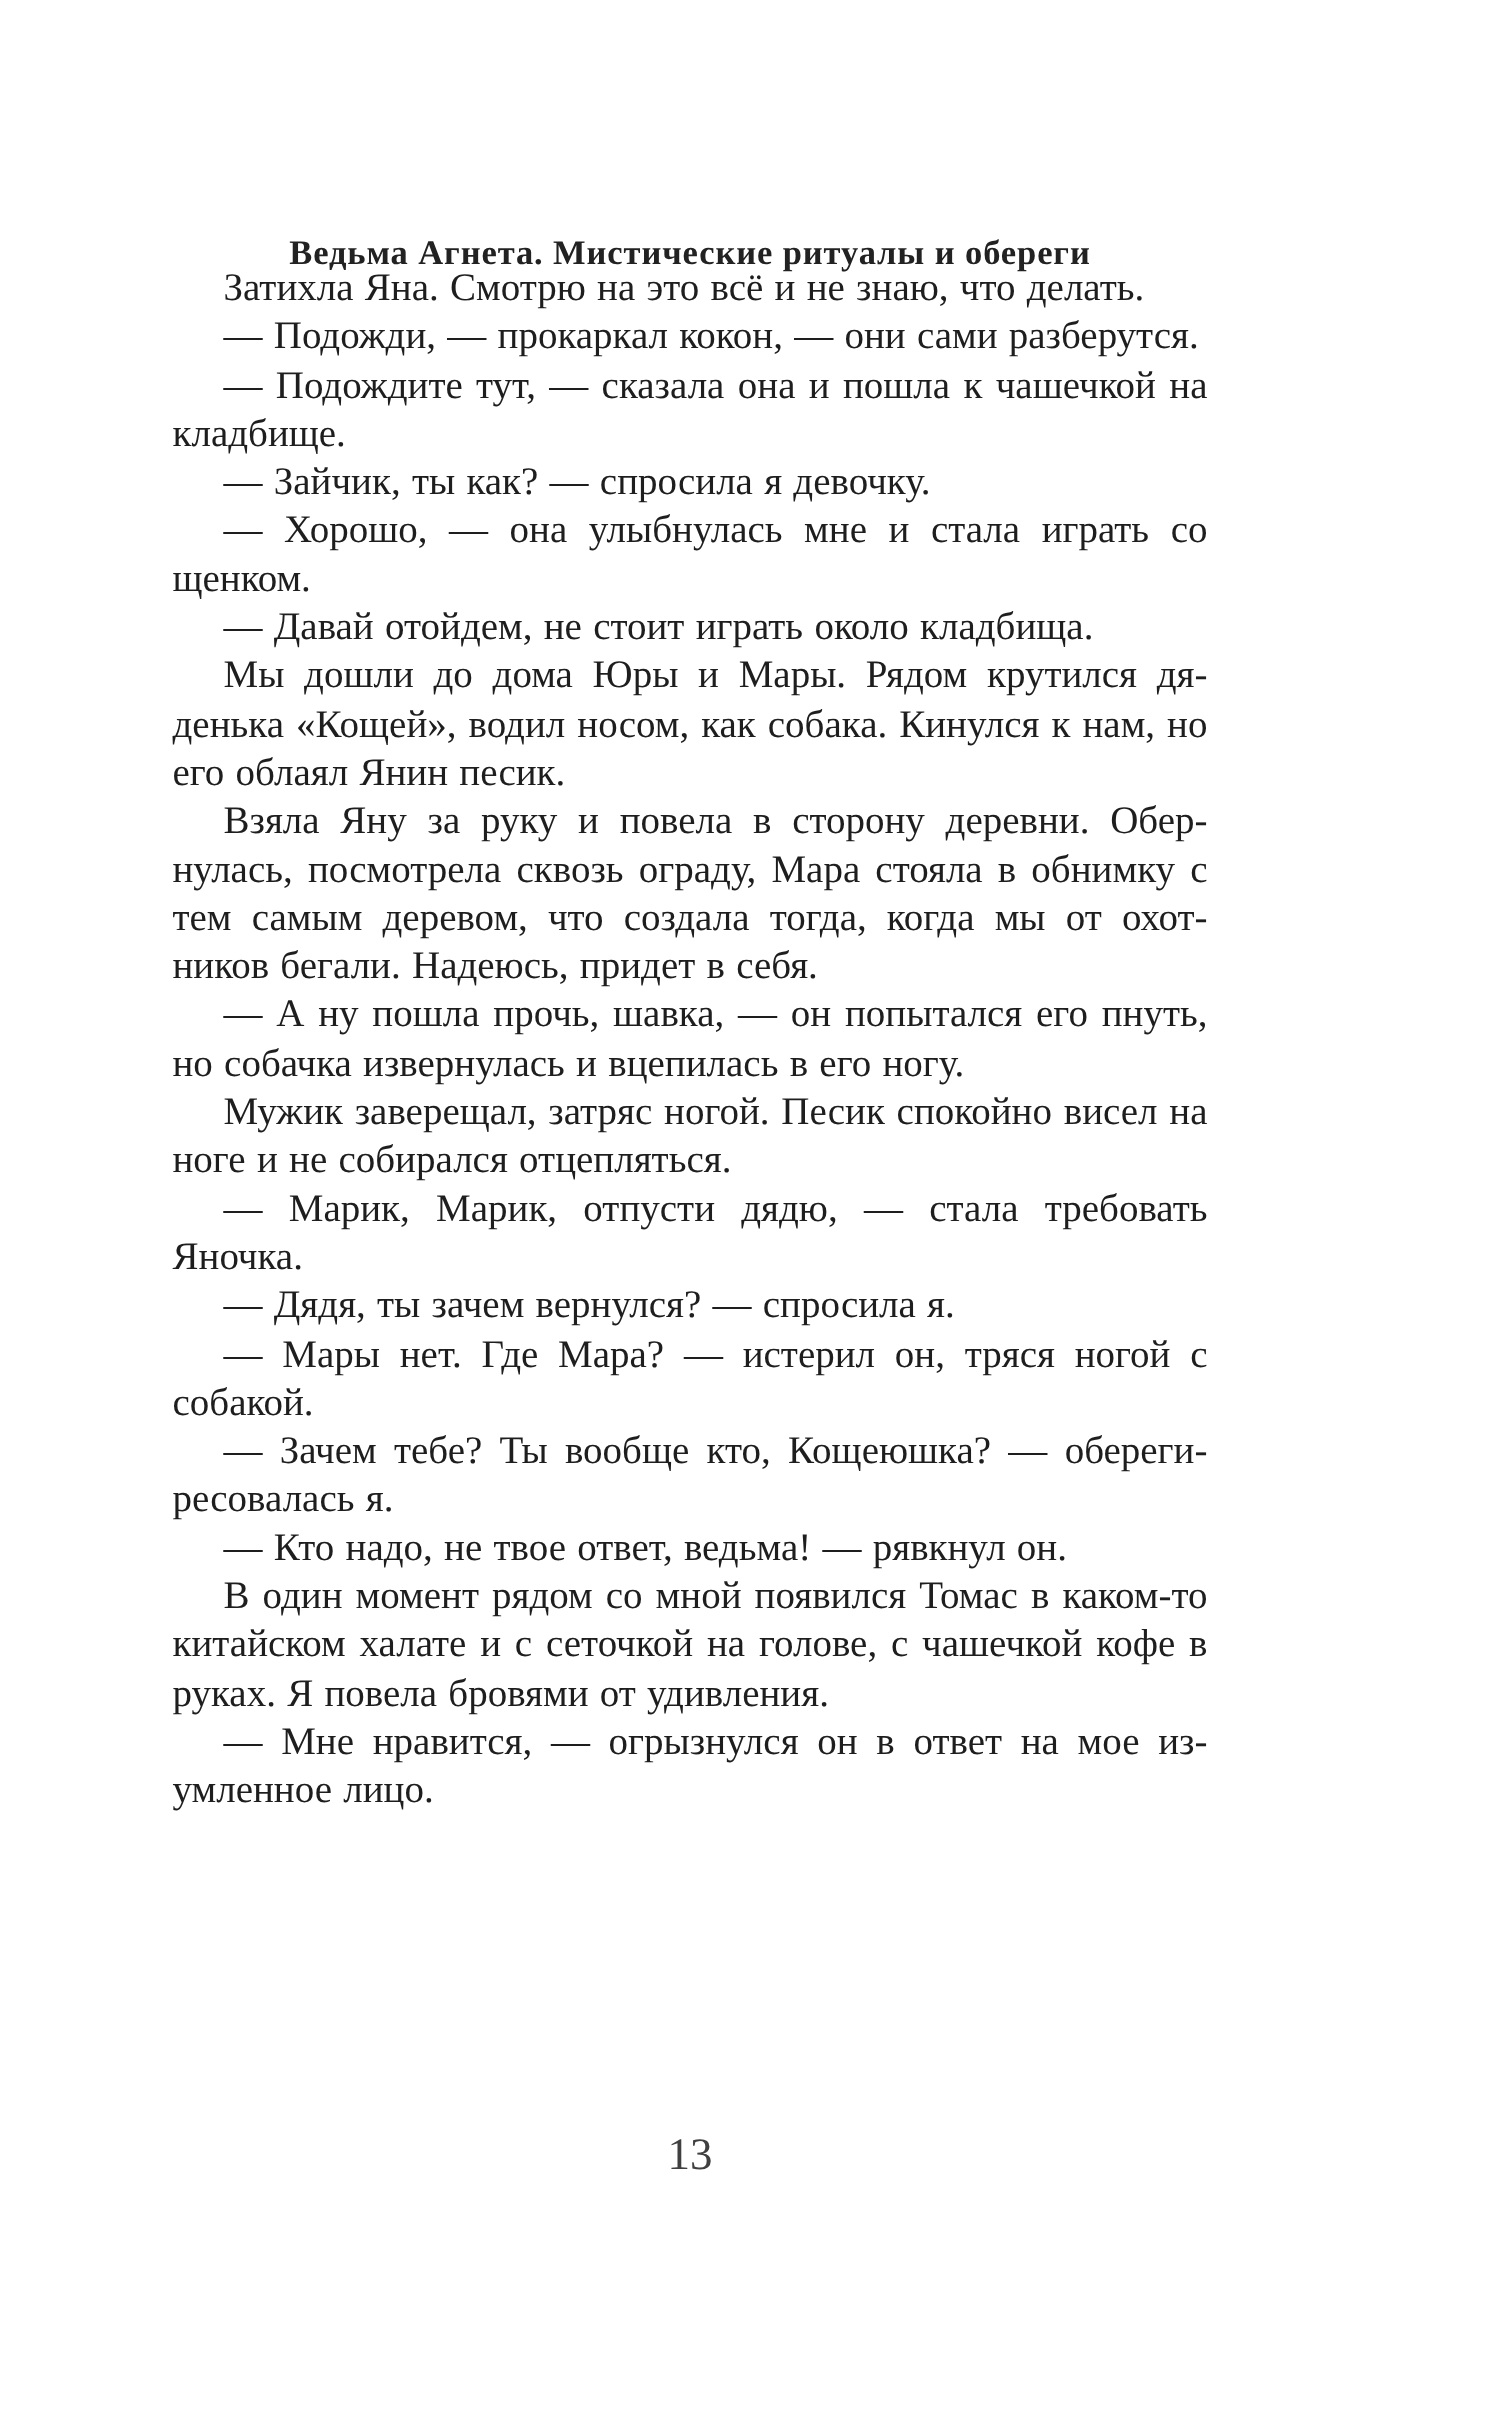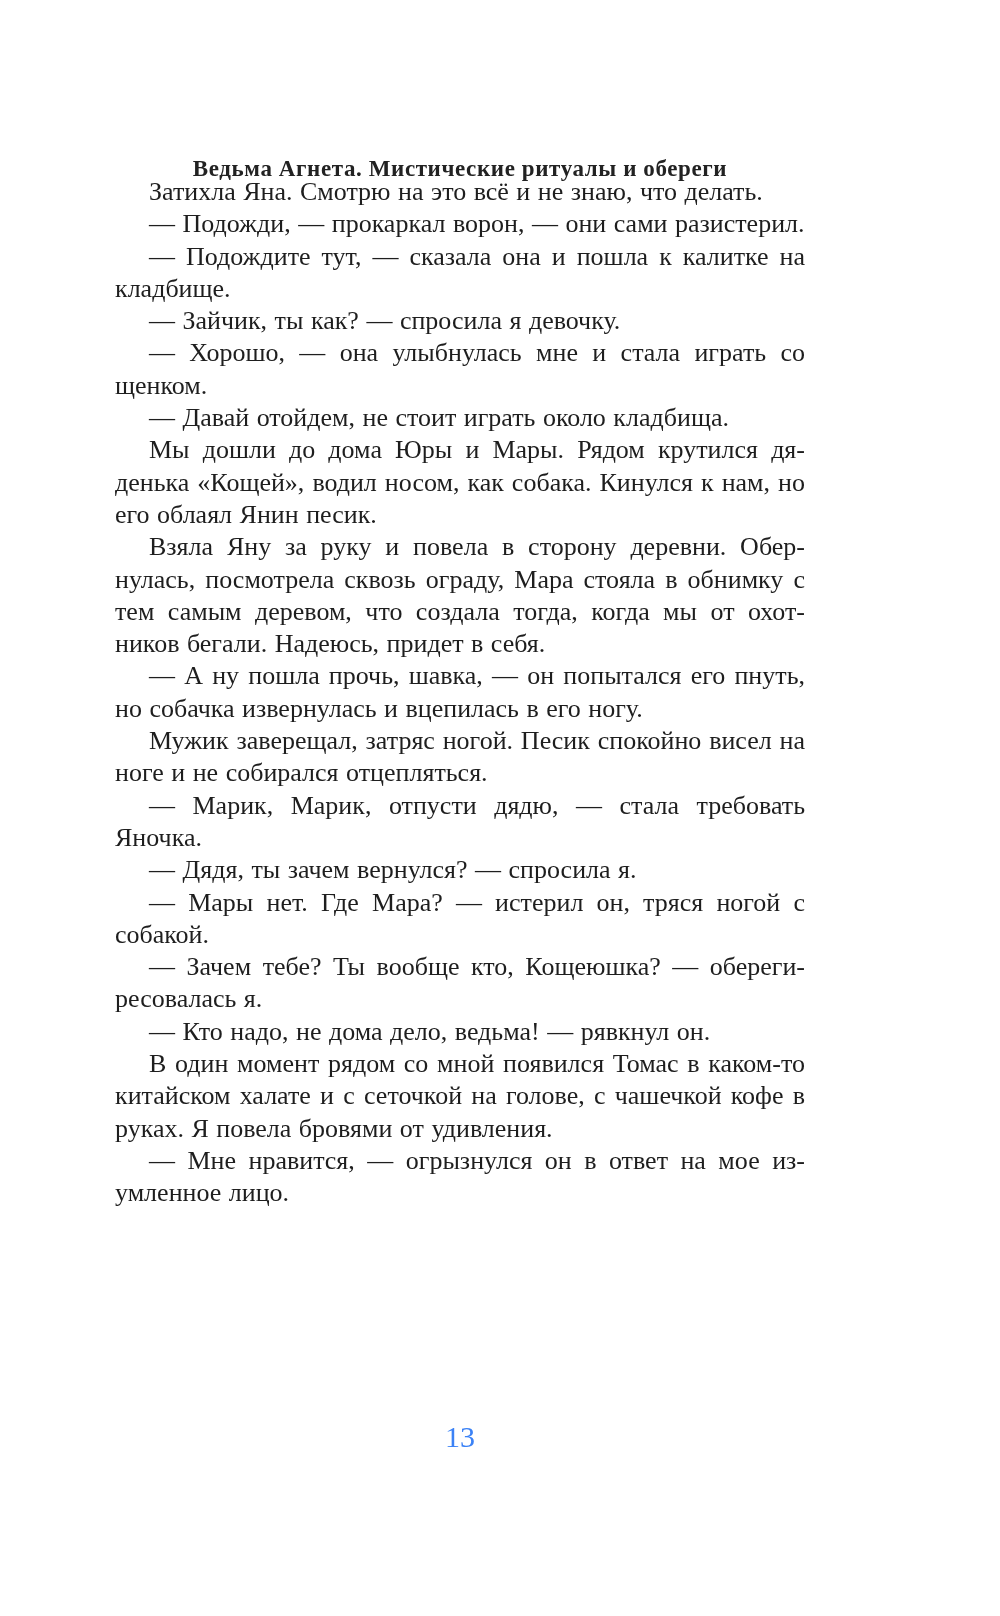--- a/index.html
+++ b/index.html
@@ -51,45 +51,45 @@
     text-indent: 34px;
     word-spacing: 1px;
   }
   .page-number {
     position: absolute;
     top: 1420px;
     left: 115px;
     width: 690px;
     text-align: center;
     font-size: 30px;
-    color: #3b82f6;
+    color: #404040;
   }
 </style>
 </head>
 <body>
 
 <div class="page">
 
   <div class="running-head">Ведьма Агнета. Мистические ритуалы и обереги</div>
 
   <div class="body-text">
     <p>Затихла Яна. Смотрю на это всё и не знаю, что делать.</p>
-    <p>— Подожди, — прокаркал ворон, — они сами раз­истерил.</p>
-    <p>— Подождите тут, — сказала она и пошла к калитке на кладбище.</p>
+    <p>— Подожди, — прокаркал кокон, — они сами раз­берутся.</p>
+    <p>— Подождите тут, — сказала она и пошла к чашечкой на кладбище.</p>
     <p>— Зайчик, ты как? — спросила я девочку.</p>
     <p>— Хорошо, — она улыбнулась мне и стала играть со щенком.</p>
     <p>— Давай отойдем, не стоит играть около кладбища.</p>
     <p>Мы дошли до дома Юры и Мары. Рядом крутился дя­денька «Кощей», водил носом, как собака. Кинулся к нам, но его облаял Янин песик.</p>
     <p>Взяла Яну за руку и повела в сторону деревни. Обер­нулась, посмотрела сквозь ограду, Мара стояла в обнимку с тем самым деревом, что создала тогда, когда мы от охот­ников бегали. Надеюсь, придет в себя.</p>
     <p>— А ну пошла прочь, шавка, — он попытался его пнуть, но собачка извернулась и вцепилась в его ногу.</p>
     <p>Мужик заверещал, затряс ногой. Песик спокойно висел на ноге и не собирался отцепляться.</p>
     <p>— Марик, Марик, отпусти дядю, — стала требовать Яночка.</p>
     <p>— Дядя, ты зачем вернулся? — спросила я.</p>
     <p>— Мары нет. Где Мара? — истерил он, тряся ногой с собакой.</p>
     <p>— Зачем тебе? Ты вообще кто, Кощеюшка? — обереги­ресовалась я.</p>
-    <p>— Кто надо, не дома дело, ведьма! — рявкнул он.</p>
+    <p>— Кто надо, не твое ответ, ведьма! — рявкнул он.</p>
     <p>В один момент рядом со мной появился Томас в каком-то китайском халате и с сеточкой на голове, с чашечкой кофе в руках. Я повела бровями от удивления.</p>
     <p>— Мне нравится, — огрызнулся он в ответ на мое из­умленное лицо.</p>
   </div>
 
   <div class="page-number">13</div>
 
 </div>
 
 </body></html>

